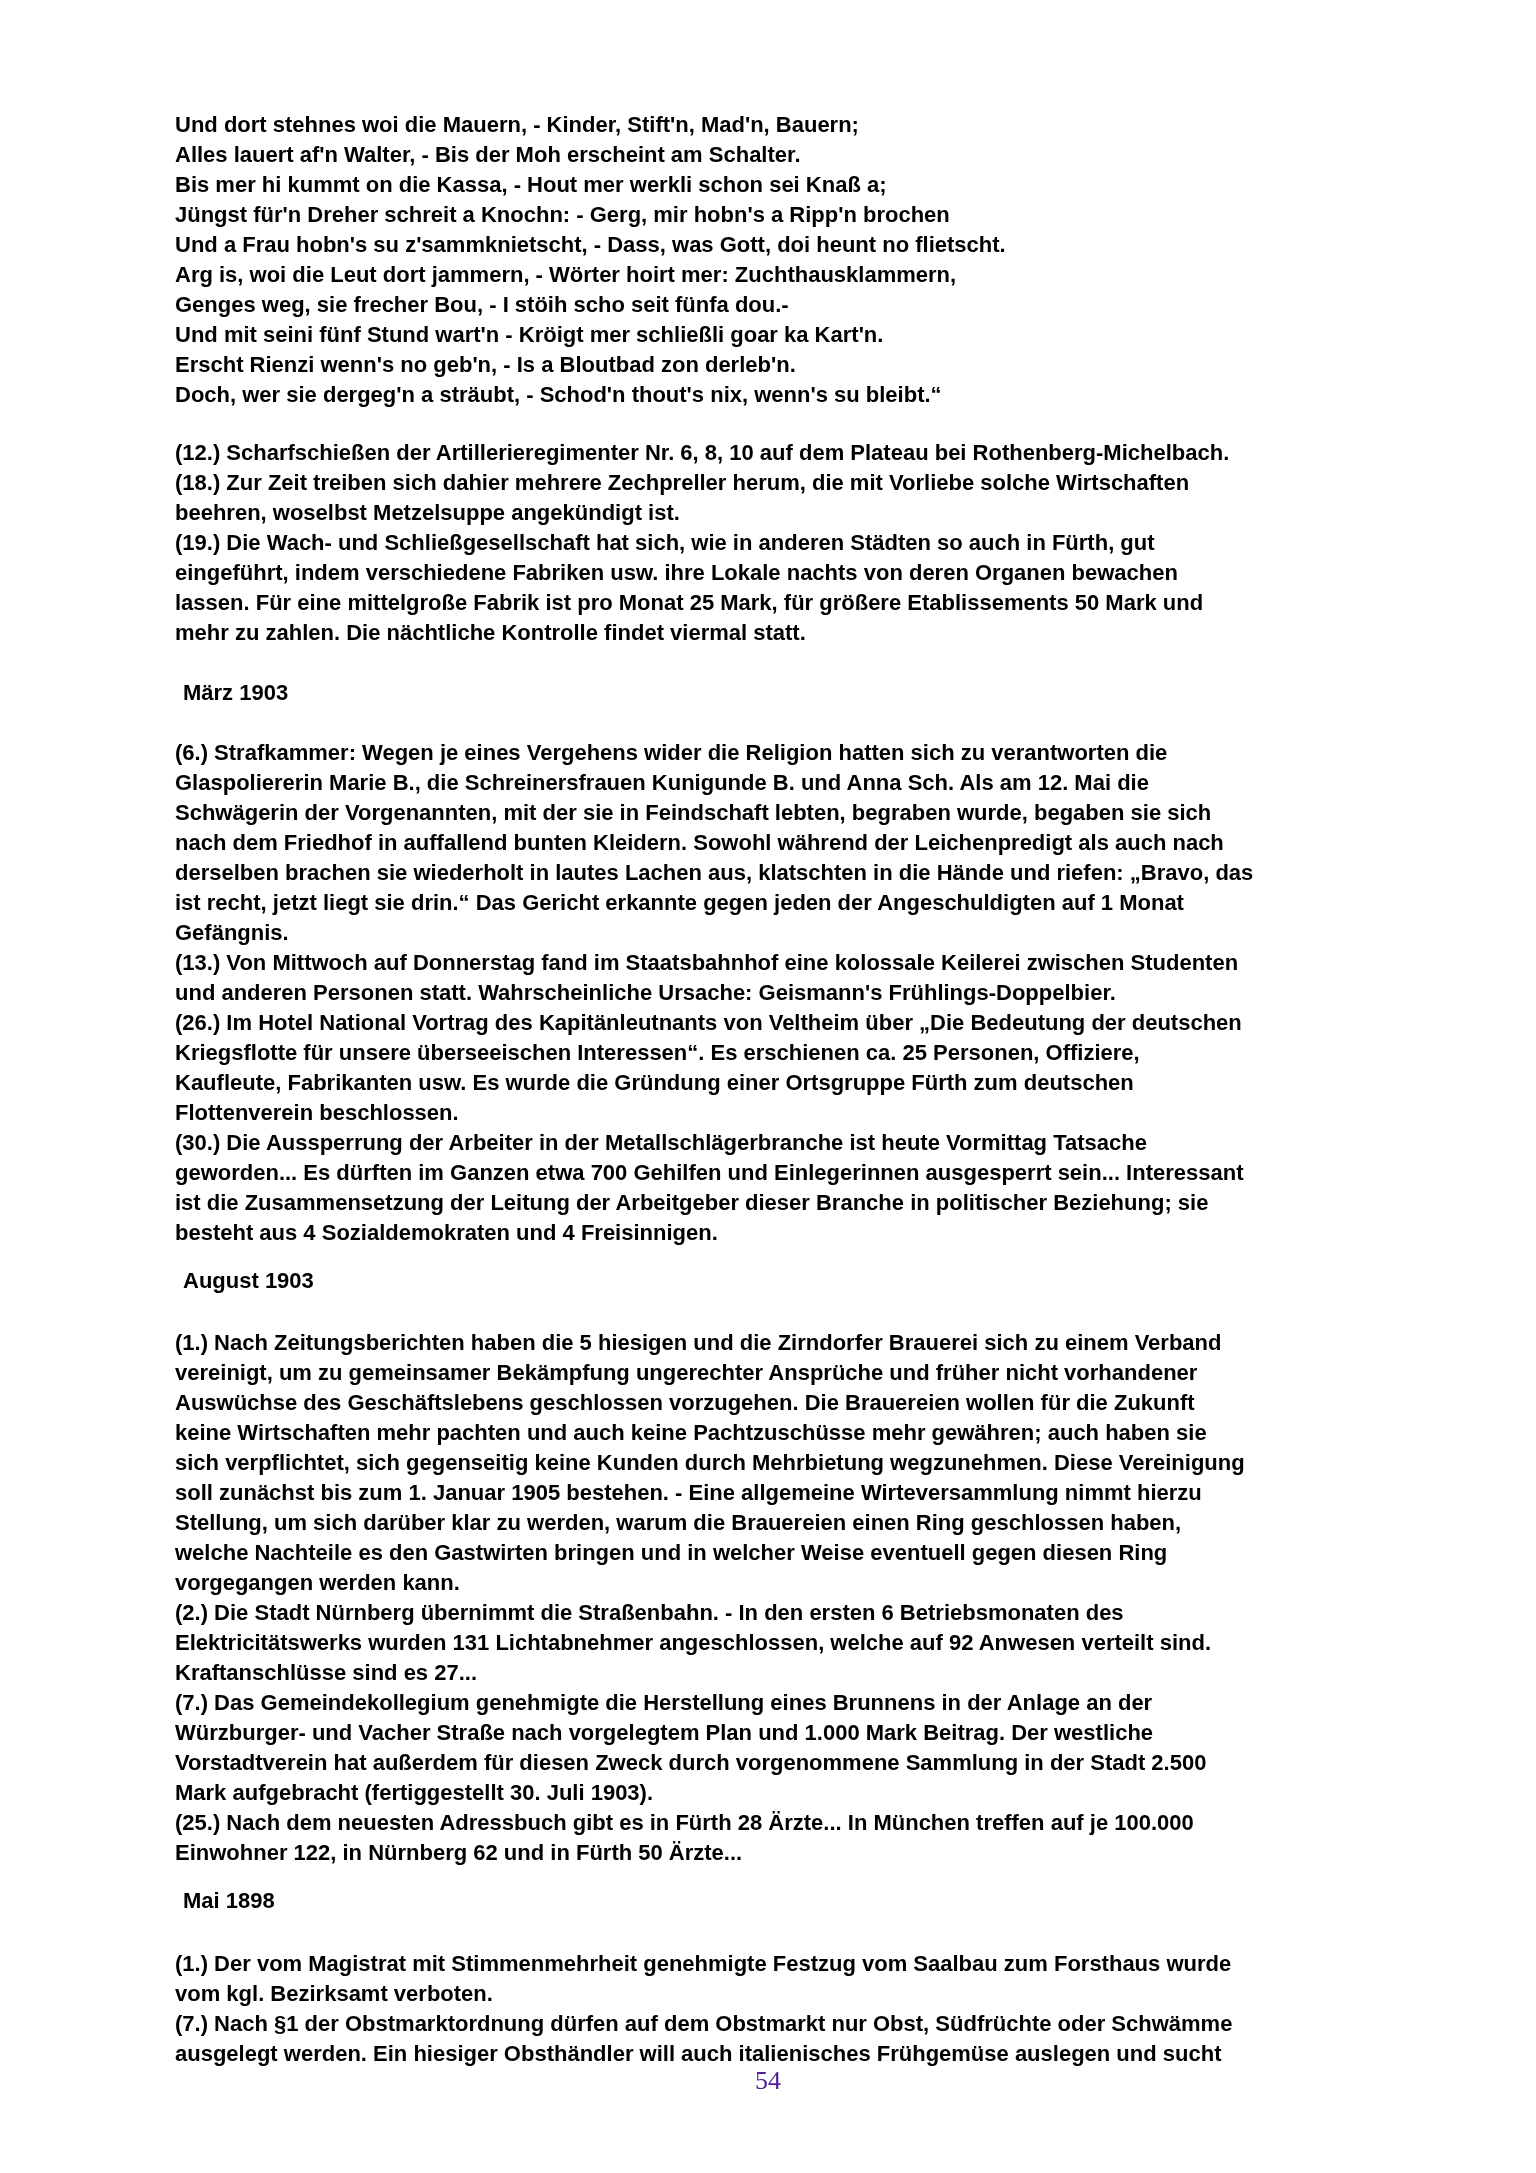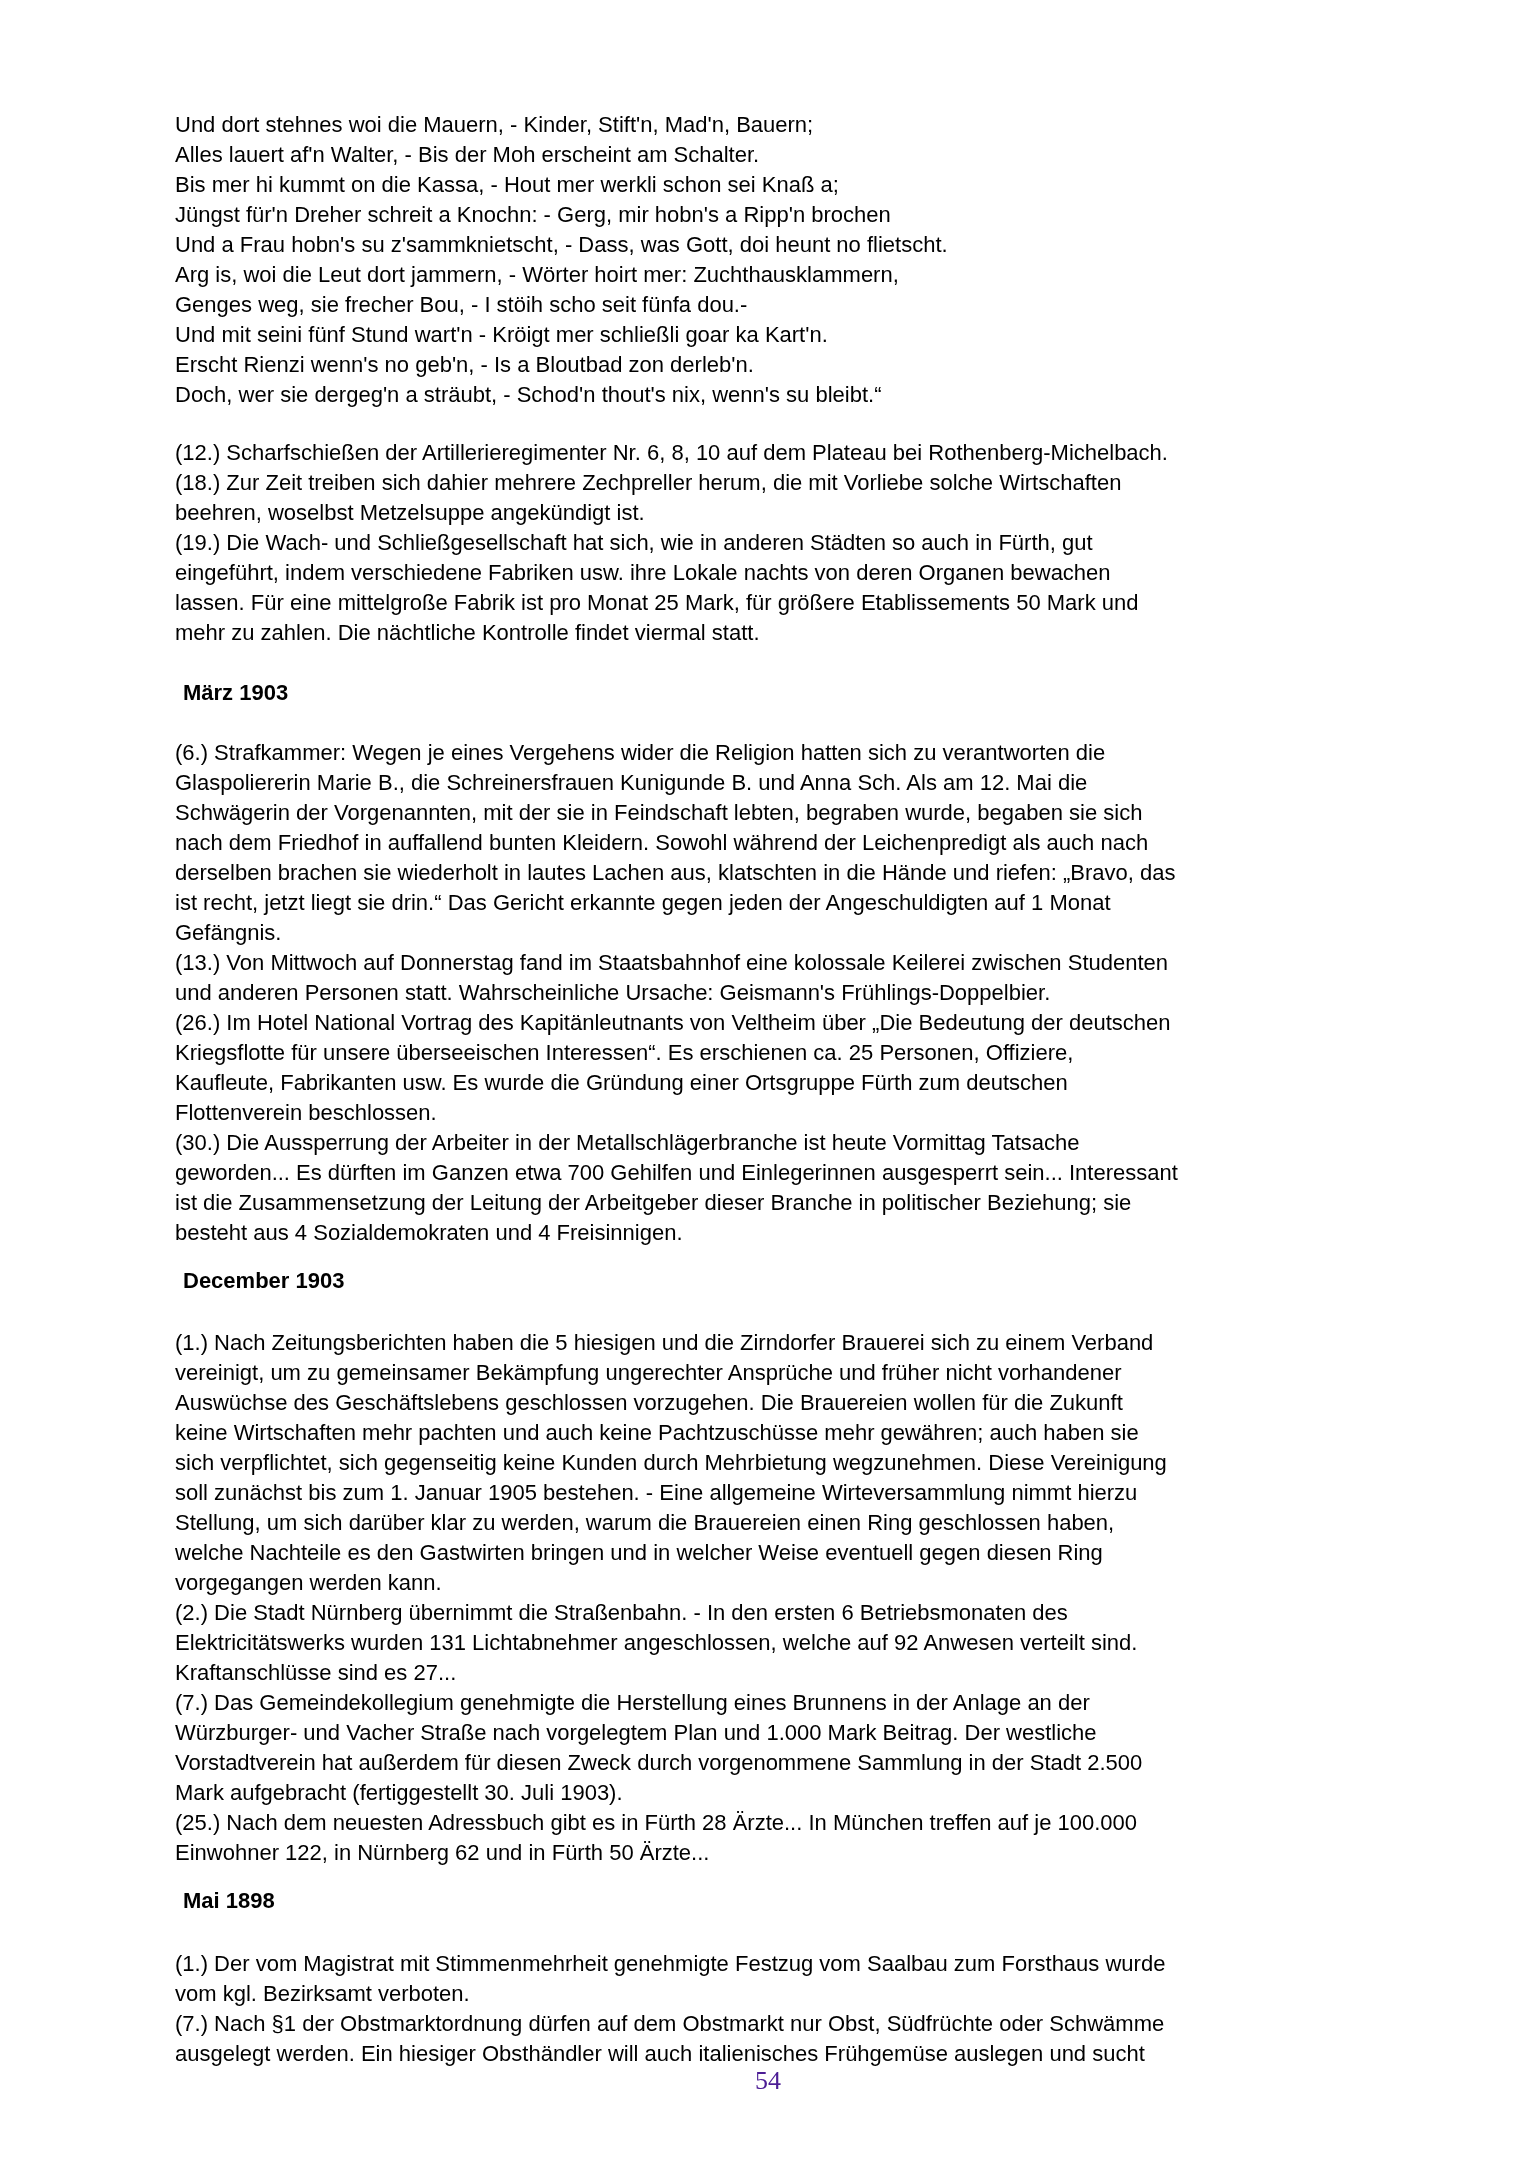--- a/index.html
+++ b/index.html
@@ -20,20 +20,21 @@
   }
   .content {
     position: absolute;
     top: 110px;
     left: 175px;
     width: 1280px;
   }
   .para {
     white-space: pre;
     margin: 0;
+    font-weight: bold;
   }
   .heading {
     font-weight: bold;
     white-space: pre;
     margin: 8px;
   }
   #block-items     { margin-top: 28px; }
   #heading-march   { margin-top: 30px; }
   #block-march     { margin-top: 30px; }
   #heading-april   { margin-top: 18px; }
@@ -90,21 +91,21 @@
 und anderen Personen statt. Wahrscheinliche Ursache: Geismann's Frühlings-Doppelbier.
 (26.) Im Hotel National Vortrag des Kapitänleutnants von Veltheim über „Die Bedeutung der deutschen
 Kriegsflotte für unsere überseeischen Interessen“. Es erschienen ca. 25 Personen, Offiziere,
 Kaufleute, Fabrikanten usw. Es wurde die Gründung einer Ortsgruppe Fürth zum deutschen
 Flottenverein beschlossen.
 (30.) Die Aussperrung der Arbeiter in der Metallschlägerbranche ist heute Vormittag Tatsache
 geworden... Es dürften im Ganzen etwa 700 Gehilfen und Einlegerinnen ausgesperrt sein... Interessant
 ist die Zusammensetzung der Leitung der Arbeitgeber dieser Branche in politischer Beziehung; sie
 besteht aus 4 Sozialdemokraten und 4 Freisinnigen.</div>
 
-    <div class="heading" id="heading-april">December 1903</div>
+    <div class="heading" id="heading-april">August 1903</div>
 
     <div class="para" id="block-april">(1.) Nach Zeitungsberichten haben die 5 hiesigen und die Zirndorfer Brauerei sich zu einem Verband
 vereinigt, um zu gemeinsamer Bekämpfung ungerechter Ansprüche und früher nicht vorhandener
 Auswüchse des Geschäftslebens geschlossen vorzugehen. Die Brauereien wollen für die Zukunft
 keine Wirtschaften mehr pachten und auch keine Pachtzuschüsse mehr gewähren; auch haben sie
 sich verpflichtet, sich gegenseitig keine Kunden durch Mehrbietung wegzunehmen. Diese Vereinigung
 soll zunächst bis zum 1. Januar 1905 bestehen. - Eine allgemeine Wirteversammlung nimmt hierzu
 Stellung, um sich darüber klar zu werden, warum die Brauereien einen Ring geschlossen haben,
 welche Nachteile es den Gastwirten bringen und in welcher Weise eventuell gegen diesen Ring
 vorgegangen werden kann.

